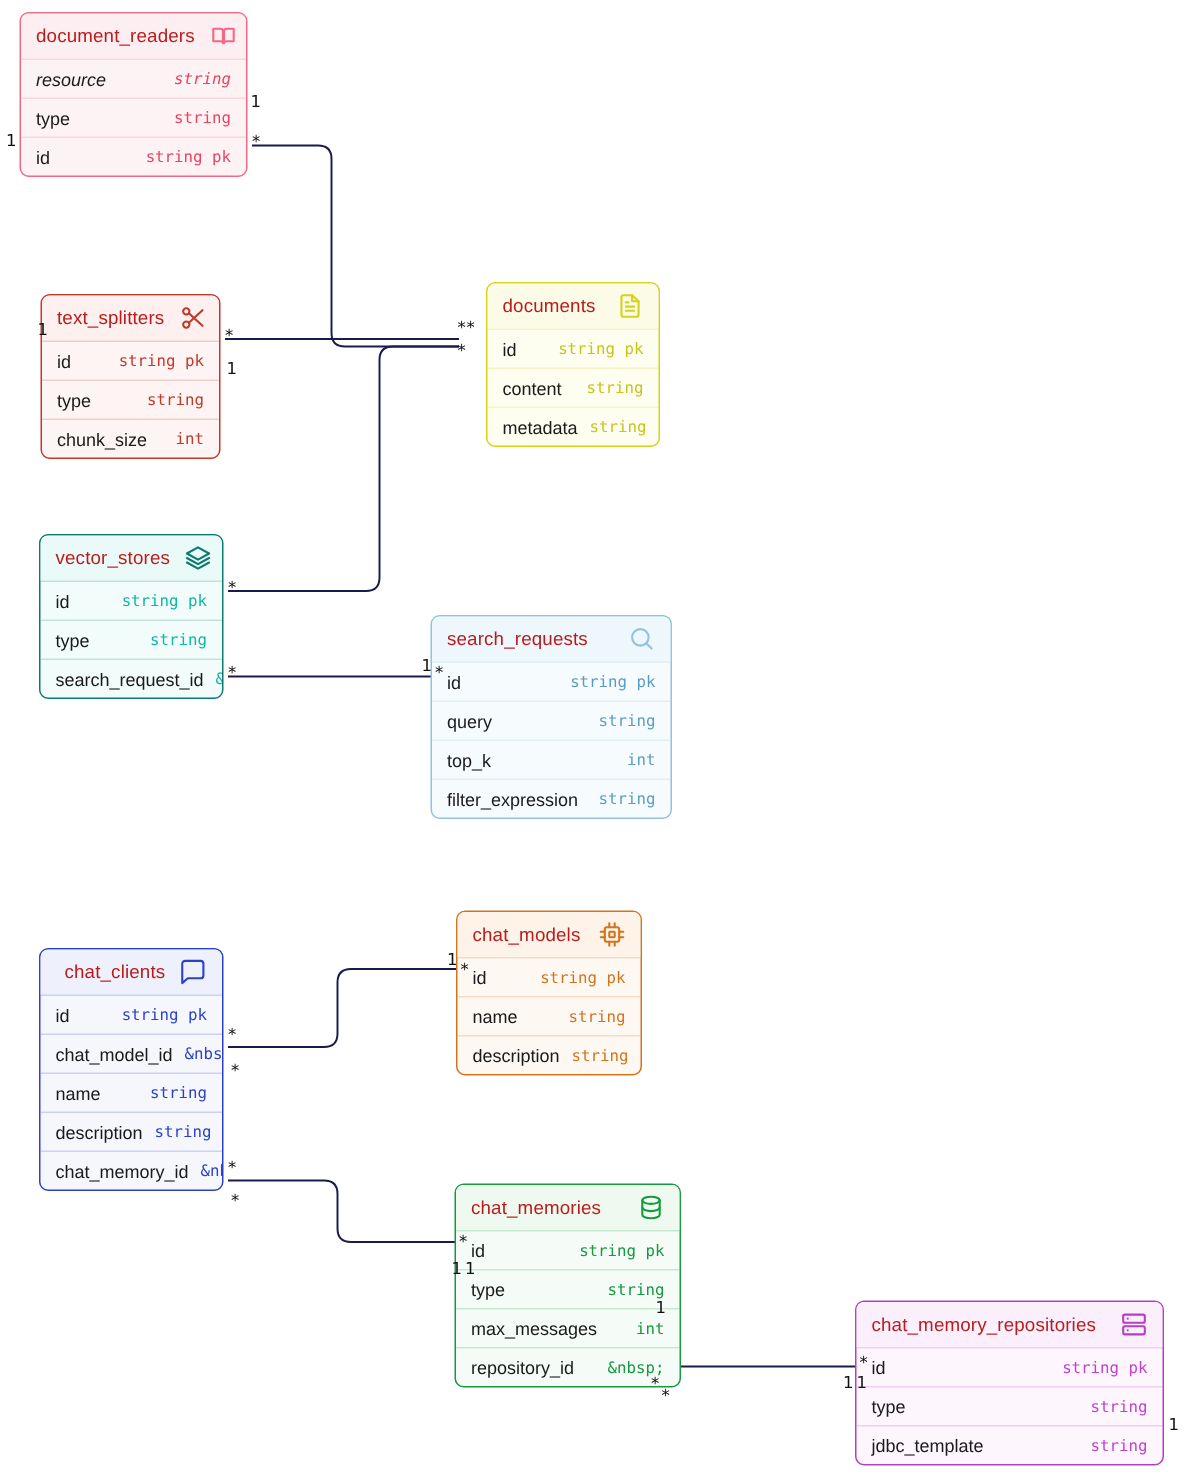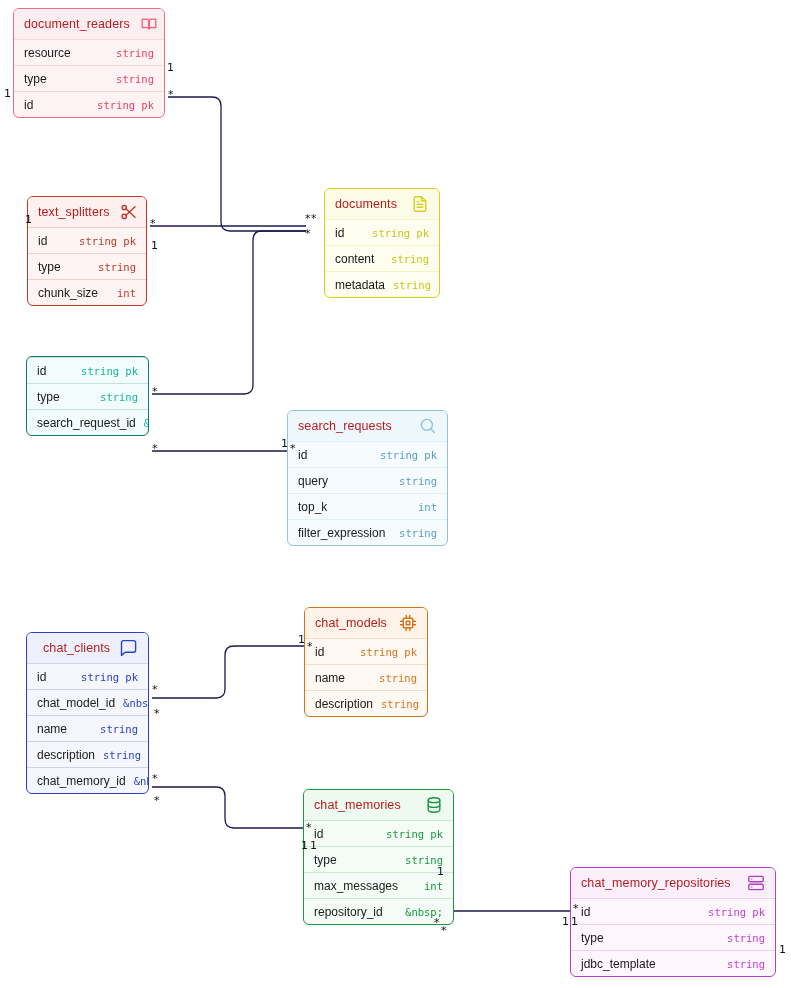--- a/index.html
+++ b/index.html
@@ -89,21 +89,21 @@
 <div class="entity" style="left: 13px; top: 8px; width: 152px; border-color: rgb(240, 106, 134); background: rgb(253, 243, 245);">
       <div class="ent-header" style="background: rgb(253, 239, 241);">
         <span class="ent-title">document_readers</span>
         <span class="ent-icon">
           <svg width="18" height="18" viewBox="0 0 18 18">
             <path stroke="#f06a86" fill="none" stroke-width="1.4" stroke-linecap="round" stroke-linejoin="round" d="M2.2 4.2h4.6c1 0 1.8.6 1.8 1.4v8.2c0-.7-.8-1.3-1.8-1.3H2.2z"></path>
             <path stroke="#f06a86" fill="none" stroke-width="1.4" stroke-linecap="round" stroke-linejoin="round" d="M15.8 4.2h-4.6c-1 0-1.8.6-1.8 1.4v8.2c0-.7.8-1.3 1.8-1.3h4.6z"></path>
           </svg>
         </span>
       </div>
-      <div class="row" style="border-top-color: rgba(240, 106, 134, 0.2);">
+      <div class="row" style="border-top-color: rgba(240, 106, 134, 0.2); font-style: italic;">
         <span class="fname">resource</span>
         <span class="ftype" style="color: rgb(232, 68, 95);">string</span>
       </div>
       <div class="row" style="border-top-color: rgba(240, 106, 134, 0.2);">
         <span class="fname">type</span>
         <span class="ftype" style="color: rgb(232, 68, 95);">string</span>
       </div>
       <div class="row" style="border-top-color: rgba(240, 106, 134, 0.2);">
         <span class="fname">id</span>
         <span class="ftype" style="color: rgb(232, 68, 95);">string pk</span>
@@ -150,20 +150,30 @@
       <div class="row" style="border-top-color: rgba(214, 210, 26, 0.2);">
         <span class="fname">content</span>
         <span class="ftype" style="color: rgb(201, 196, 28);">string</span>
       </div>
       <div class="row" style="border-top-color: rgba(214, 210, 26, 0.2);">
         <span class="fname">metadata</span>
         <span class="ftype" style="color: rgb(201, 196, 28);">string</span>
       </div>
     </div>
     <div class="entity" style="left: 26px; top: 356px; width: 123px; border-color: rgb(13, 122, 111); background: rgb(242, 252, 251);">
+      <div class="ent-header" style="background: rgb(234, 250, 248);">
+        <span class="ent-title">vector_stores</span>
+        <span class="ent-icon">
+          <svg width="18" height="18" viewBox="0 0 18 18">
+            <path stroke="#0d7a6f" fill="none" stroke-width="1.4" stroke-linecap="round" stroke-linejoin="round" d="M9 1.9 16.4 6 9 10.1 1.6 6z"></path>
+            <path stroke="#0d7a6f" fill="none" stroke-width="1.4" stroke-linecap="round" stroke-linejoin="round" d="M1.6 12 9 16.1 16.4 12"></path>
+            <path stroke="#0d7a6f" fill="none" stroke-width="1.4" stroke-linecap="round" stroke-linejoin="round" d="M1.6 9 9 13.1 16.4 9"></path>
+          </svg>
+        </span>
+      </div>
       <div class="row" style="border-top-color: rgba(13, 122, 111, 0.2);">
         <span class="fname">id</span>
         <span class="ftype" style="color: rgb(18, 181, 166);">string pk</span>
       </div>
       <div class="row" style="border-top-color: rgba(13, 122, 111, 0.2);">
         <span class="fname">type</span>
         <span class="ftype" style="color: rgb(18, 181, 166);">string</span>
       </div>
       <div class="row" style="border-top-color: rgba(13, 122, 111, 0.2);">
         <span class="fname">search_request_id</span>

